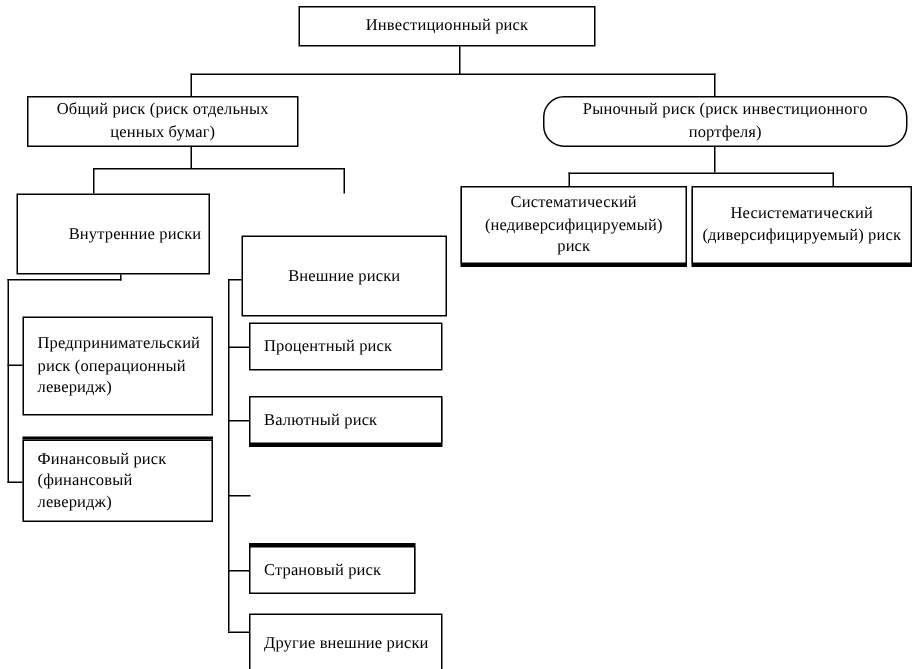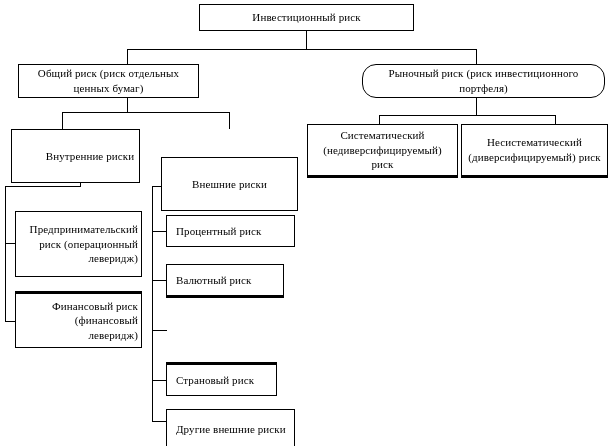--- a/index.html
+++ b/index.html
@@ -28,21 +28,21 @@
     justify-content: center;
     text-align: center;
     line-height: 1.32;
     font-size: 11px;
     letter-spacing: 0.1px;
     padding: 1px 3px;
     z-index: 3;
   }
   .node.left-align {
     justify-content: flex-start;
-    text-align: right;
+    text-align: left;
     padding-left: 9px;
   }
   
   .node.shadow-b {
     box-shadow: 0 2px 0 0 #000000;
   }
   .node.shadow-t {
     box-shadow: 0 -2px 0 0 #000000;
   }
   
@@ -84,21 +84,21 @@
 
   <div class="ln v" style="left:240px; top:182px; height:5px;"></div>
   <div class="ln h" style="left:152px; top:186px; width:89px;"></div>
   <div class="ln v" style="left:152px; top:186px; height:235px;"></div>
   <div class="ln h" style="left:152px; top:231px; width:15px;"></div>
   <div class="ln h" style="left:152px; top:280px; width:15px;"></div>
   <div class="ln h" style="left:152px; top:330px; width:15px;"></div>
   <div class="ln h" style="left:152px; top:380px; width:15px;"></div>
   <div class="ln h" style="left:152px; top:421px; width:15px;"></div>
 
-  <div class="node" style="left:199px; top:4px; width:215px; height:27px;">
+  <div class="node" style="left:199px; top:4px; width:198px; height:27px;">
     <span>Инвестиционный риск</span>
   </div>
 
   <div class="node" style="left:18px; top:64px; width:181px; height:34px;">
     <span>Общий риск (риск отдельных ценных бумаг)</span>
   </div>
 
   <div class="node" style="left:362px; top:64px; width:243px; height:34px;border-radius:14px;">
     <span>Рыночный риск (риск инвестиционного портфеля)</span>
   </div>
@@ -124,21 +124,21 @@
   </div>
 
   <div class="node left-align shadow-t" style="left:15px; top:293px; width:127px; height:55px;">
     <span>Финансовый риск (финансовый леверидж)</span>
   </div>
 
   <div class="node left-align" style="left:166px; top:215px; width:129px; height:32px;">
     <span>Процентный риск</span>
   </div>
 
-  <div class="node left-align shadow-b" style="left:166px; top:264px; width:118px; height:32px;">
+  <div class="node left-align shadow-b" style="left:166px; top:264px; width:129px; height:32px;">
     <span>Валютный риск</span>
   </div>
 
 
   <div class="node left-align shadow-t" style="left:166px; top:364px; width:111px; height:32px;">
     <span>Страновый риск</span>
   </div>
 
   <div class="node left-align" style="left:166px; top:409px; width:129px; height:41px;">
     <span>Другие внешние риски</span>

